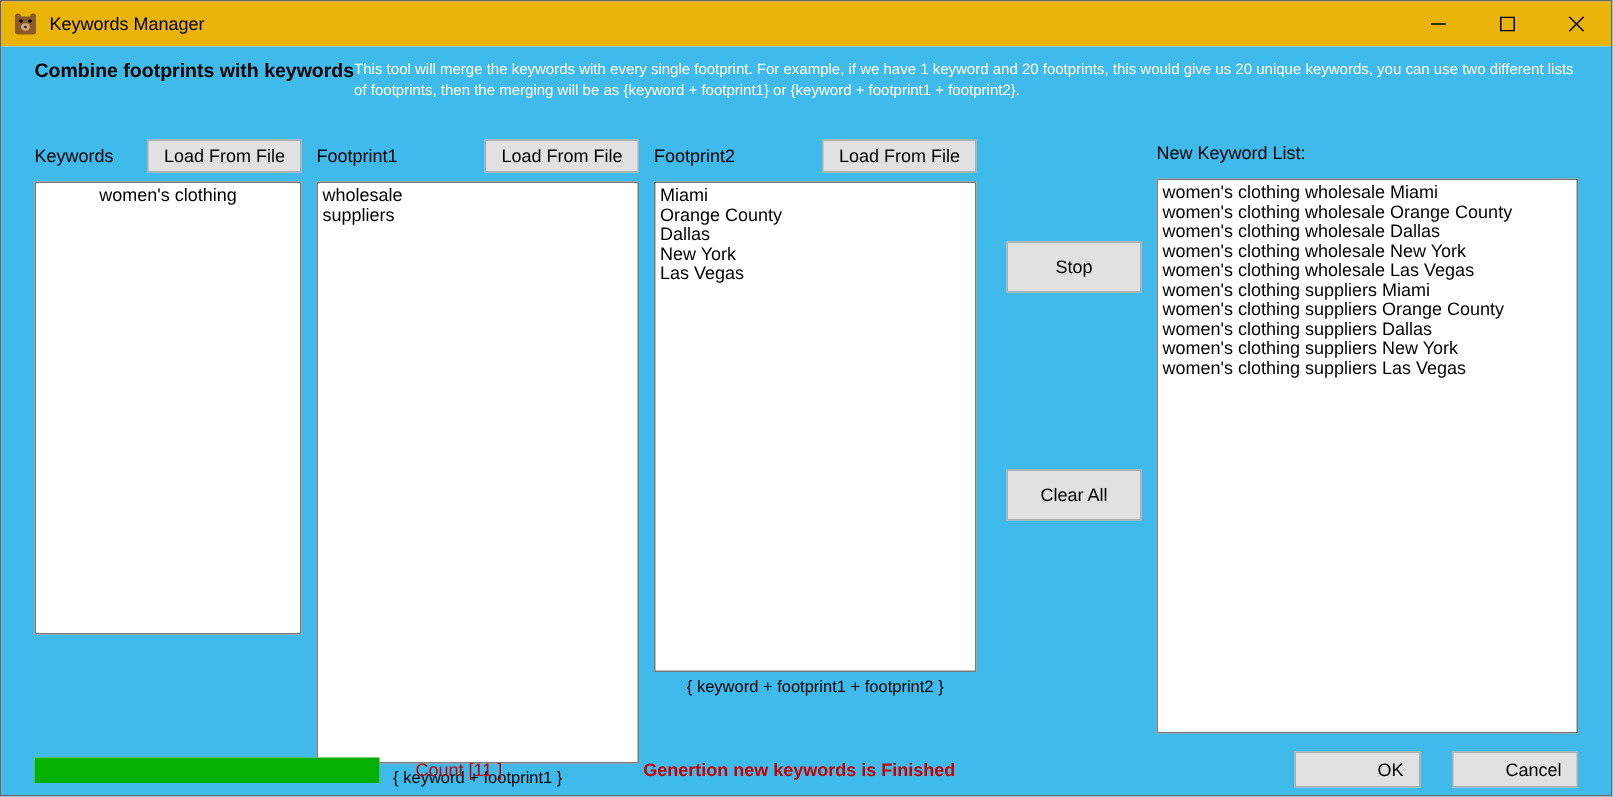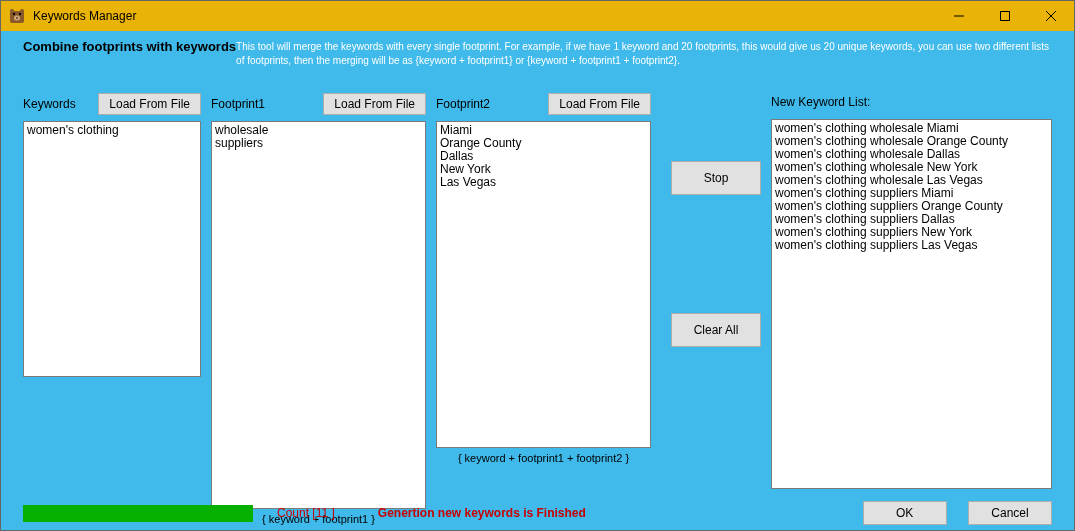--- a/index.html
+++ b/index.html
@@ -11,33 +11,33 @@
 .win-btn { width: 46px; height: 30px; display: flex; align-items: center; justify-content: center; background: transparent; border: none; }
 .content { flex: 1; background: #3fbaeb; position: relative; }
 .header-row { display: flex; align-items: flex-start; padding: 8px 22px 0 22px; }
 .header-bold { font-weight: bold; font-size: 13px; color: #000; white-space: nowrap; overflow: hidden; max-width: 228px; }
 .header-desc { color: #fff; font-size: 10px; line-height: 14px; flex: 1; padding-top: 1px; }
 .cols { position: absolute; top: 60px; left: 22px; right: 22px; display: flex; }
 .col { display: flex; flex-direction: column; }
 .col-head { display: flex; align-items: center; height: 26px; margin-bottom: 4px; }
 .col-label { font-size: 12px; color: #000; }
 .spacer { flex: 1; }
-.btn { font-family: inherit; font-size: 12px; padding: 3px 10px; background: #e1e1e1; border: 1px solid #adadad; cursor: pointer; }
+.btn { font-family: inherit; font-size: 12px; padding: 3px 10px; background: #e1e1e1; border: 1px solid #adadad; cursor: pointer; text-align: right; }
 .textarea { width: 100%; resize: none; font-family: inherit; font-size: 12px; padding: 2px 3px; border: 1px solid #7a7a7a; background: #fff; outline: none; line-height: 13px; }
 .listbox { width: 100%; font-family: inherit; font-size: 12px; padding: 2px 3px; border: 1px solid #7a7a7a; background: #fff; outline: none; line-height: 13px; white-space: pre; overflow: auto; }
 .hint { text-align: center; font-size: 11px; color: #000; margin-top: 4px; }
 .mid-btns { display: flex; flex-direction: column; align-items: center; padding-top: 70px; }
 .mid-btn { width: 90px; height: 34px; background: #e1e1e1; border: 1px solid #adadad; font-family: inherit; font-size: 12px; cursor: pointer; margin-bottom: 24px; }
 .merge-btn { border: 2px dotted #0a0aa0; }
 .clear-btn { margin-top: 94px; }
 .footer { position: absolute; left: 22px; right: 22px; bottom: 2px; display: flex; align-items: center; height: 30px; }
 .progress { width: 230px; height: 17px; background: #e6e6e6; border: 0; position: relative; }
 .progress-fill { position: absolute; inset: 0; background: #06b000; }
 .count { color: #c80000; font-size: 12px; margin-left: 24px; }
-.status { color: #c80000; font-size: 12px; font-weight: bold; margin-left: 43px; }
+.status { color: #c80000; font-size: 12px; font-weight: bold; margin-left: 94px; }
 .footer-spacer { flex: 1; }
 .ok-cancel .btn { width: 84px; height: 24px; margin-left: 18px; }
 .newlist-label { font-size: 12px; color: #000; margin-bottom: 10px; padding-top: 4px; }
 </style>
 </head>
 <body>
 
 <div class="window">
   <div class="titlebar">
     <span class="titlebar-icon">
@@ -77,21 +77,21 @@
     </div>
 
     <div class="cols">
 
       <div class="col" style="width:178px; margin-right:10px;">
         <div class="col-head">
           <span class="col-label">Keywords</span>
           <span class="spacer"></span>
           <button class="btn">Load From File</button>
         </div>
-        <textarea class="textarea" style="height: 256px;" id="ta-keywords">women's clothing</textarea>
+        <textarea class="textarea" style="height: 302px; text-align: center;" id="ta-keywords">women's clothing</textarea>
       </div>
 
       <div class="col" style="width:215px; margin-right:10px;">
         <div class="col-head">
           <span class="col-label">Footprint1</span>
           <span class="spacer"></span>
           <button class="btn">Load From File</button>
         </div>
         <textarea class="textarea" style="height: 388px;" id="ta-fp1">wholesale
 suppliers</textarea>

